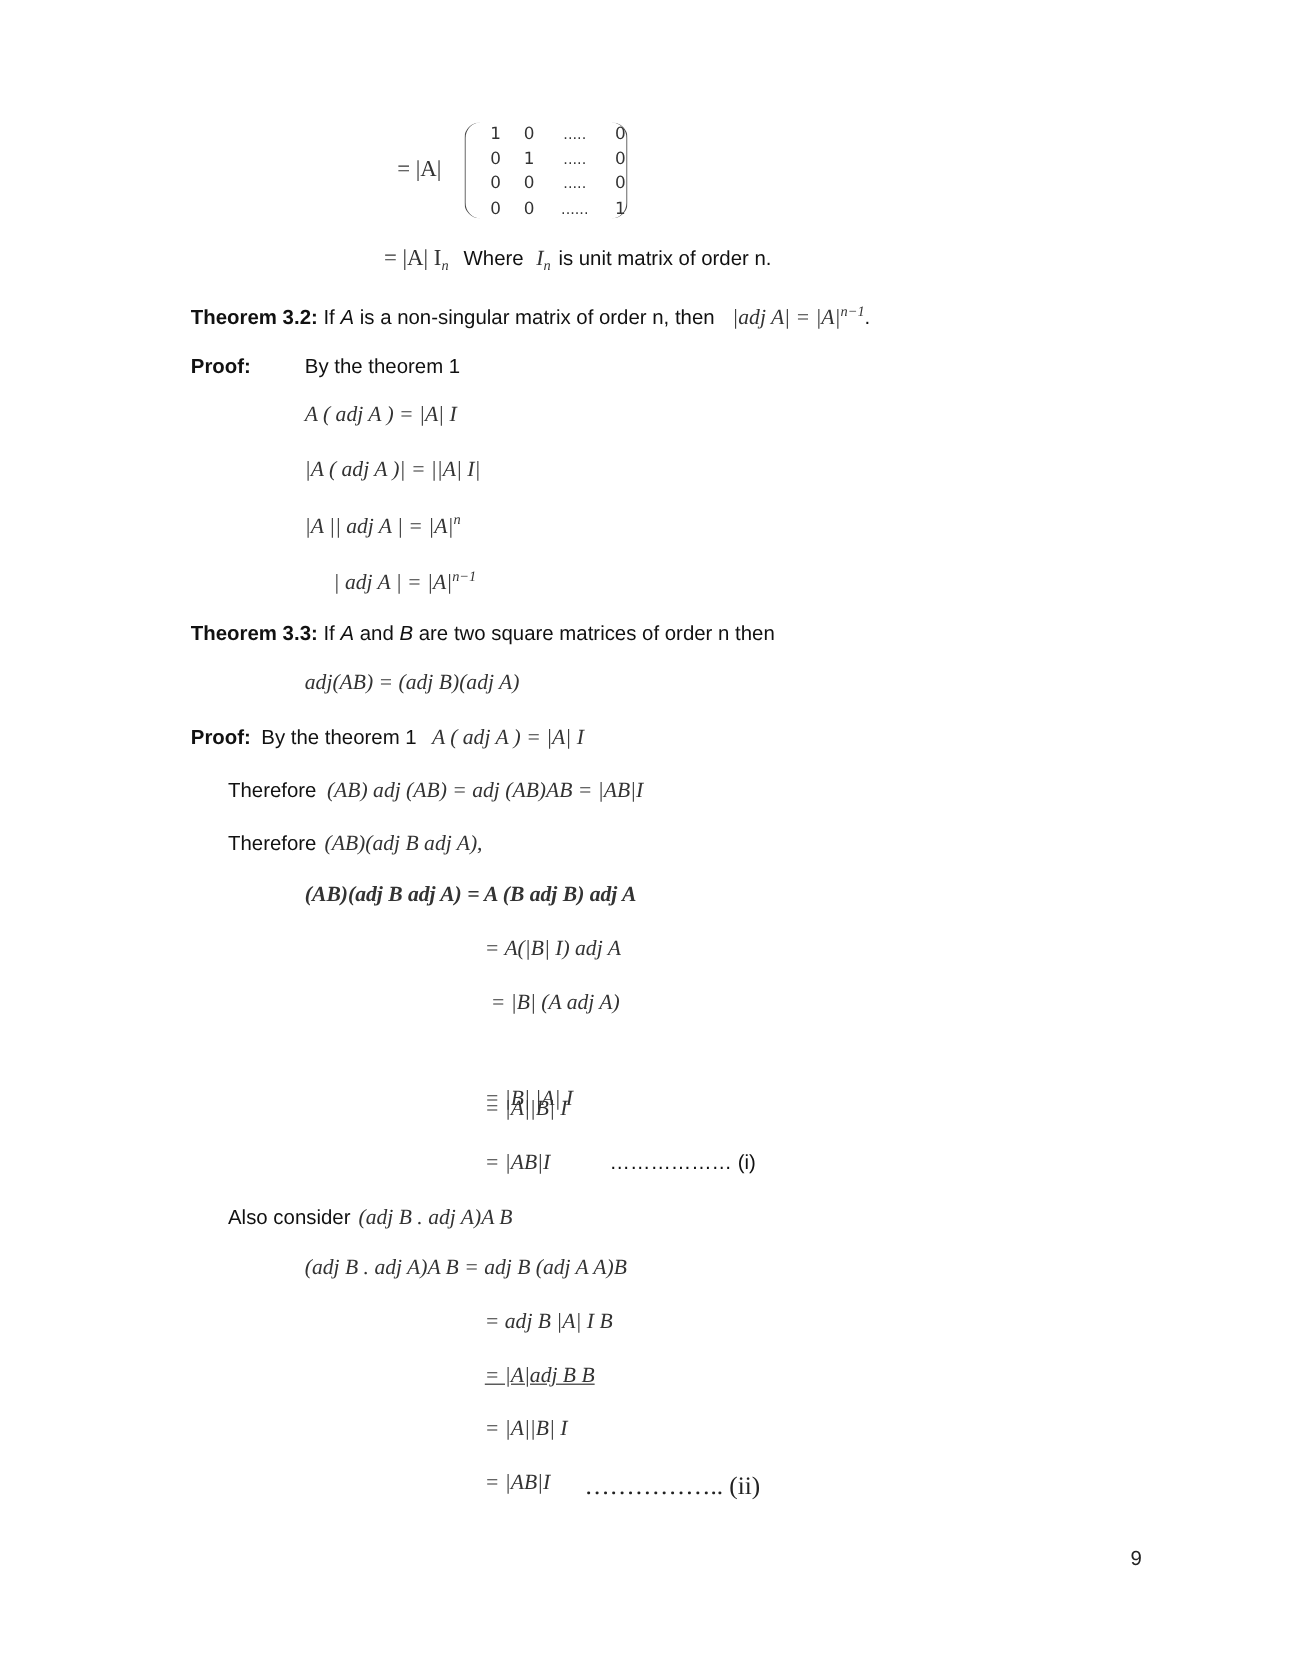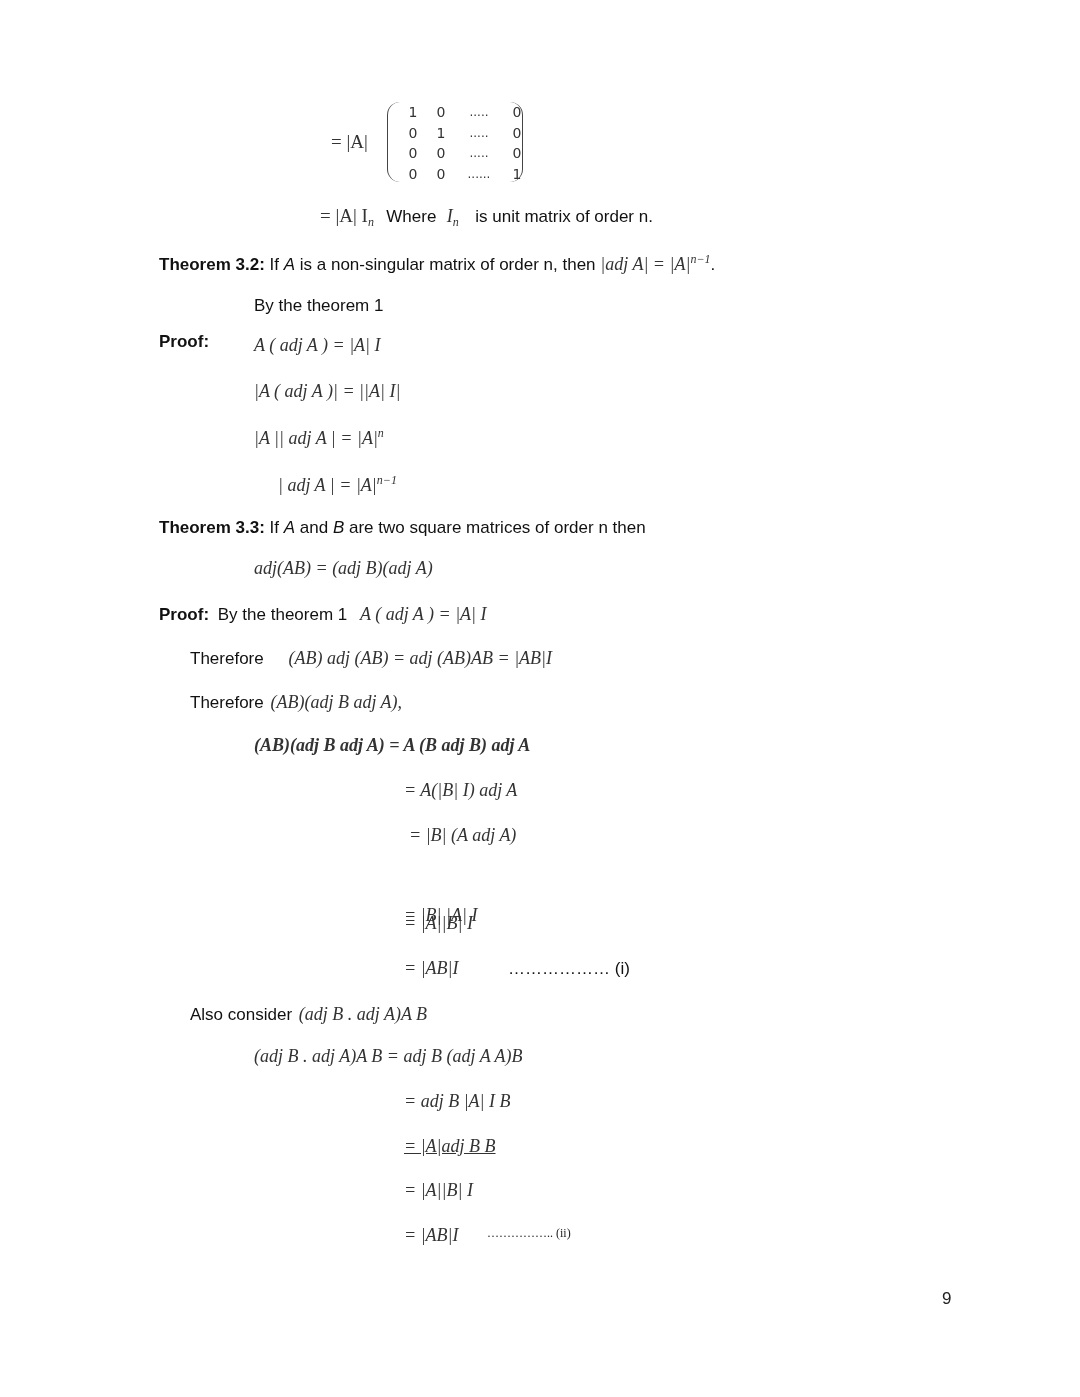--- a/index.html
+++ b/index.html
@@ -1,19 +1,19 @@
 <!DOCTYPE html>
 <html><head>
 <meta charset="utf-8">
 <style>
   html, body { margin:0; padding:0; background:#ffffff; }
   body { width:1080px; height:1397px; position:relative; overflow:hidden; color:#111; font-family:"Liberation Sans", sans-serif; }
   .abs { position:absolute; white-space:nowrap; }
   .txt { font-family:"Liberation Sans", sans-serif; font-size:17px; color:#111; }
-  .b { font-weight:bold;margin-top:36px; }
+  .b { font-weight:bold; }
   .m { font-family:"Liberation Serif", serif; font-style:italic; font-size:18px; color:#333; }
   .eq { font-family:"Liberation Serif", serif; font-style:normal; font-size:19px; color:#333; }
   .sup { font-size:12px; vertical-align:7px; font-style:italic; }
   .sub { font-size:12px; vertical-align:-4px; font-style:italic; }
   
   .matrix { position:absolute; left:387px; top:102px; width:136px; height:82px; }
   .paren { position:absolute; top:0; width:12px; height:80px; border:1.6px solid #444; }
   .paren.l { left:0; border-right:none; border-radius:40px 0 0 40px / 50% 0 0 50%; border-top:none; border-bottom:none; }
   .paren.r { right:0; border-left:none; border-radius:0 40px 40px 0 / 0 50% 50% 0; border-top:none; border-bottom:none; }
   .mgrid { position:absolute; left:12px; top:0; display:grid; grid-template-columns:28px 28px 48px 28px; grid-auto-rows:20.5px; font-family:"DejaVu Sans", sans-serif; font-size:14px; color:#333; }
@@ -45,27 +45,27 @@
     <span class="dots">......</span>
     <span>1</span>
   </div>
   <div class="paren r"></div>
 </div>
 
 <div class="abs" style="left:320px; top:205px;">
   <span class="eq">=  |A| I</span><span class="eq sub">n</span>
   <span class="txt" style="margin-left:8px;">Where</span>
   <span class="m" style="margin-left:6px;">I</span><span class="m sub">n</span>
-  <span class="txt" style="margin-left:12px;">is unit matrix of order n.</span>
+  <span class="txt" style="margin-left:2px;">is unit matrix of order n.</span>
 </div>
 
 <div class="abs txt" style="left:159px; top:252px;">
   <span class="b">Theorem 3.2:</span>
   <span>If </span><i>A</i><span> is a non-singular matrix of order n, then</span>
-  <span class="m" style="margin-left:0;text-align:right;">|adj A|  = |A|</span><span class="m sup">n−1</span><span>.</span>
+  <span class="m" style="margin-left:10px;text-align:right;">|adj A|  = |A|</span><span class="m sup">n−1</span><span>.</span>
 </div>
 
 <div class="abs txt b" style="left:159px; top:296px;">Proof:</div>
 <div class="abs txt" style="left:254px; top:296px;">By the theorem 1</div>
 
 <div class="abs m" style="left:254px; top:335px;"><span>A ( adj A )   =  |A| I</span></div>
 <div class="abs m" style="left:254px; top:381px;"><span>|A ( adj A )|  =  ||A| I|</span></div>
 <div class="abs m" style="left:254px; top:426px;"><span>|A || adj A |   =  |A|</span><span class="sup">n</span></div>
 <div class="abs m" style="left:278px; top:473px;"><span>| adj A |    =  |A|</span><span class="sup">n−1</span></div>
 
@@ -76,21 +76,21 @@
 <div class="abs m" style="left:254px; top:558px;">adj(AB) = (adj B)(adj A)</div>
 
 <div class="abs txt" style="left:159px; top:604px;">
   <span class="b">Proof:</span>
   <span style="margin-left:4px;">By the theorem 1</span>
   <span class="m" style="margin-left:8px;">A ( adj A )   =  |A| I</span>
 </div>
 
 <div class="abs txt" style="left:190px; top:648px;">
   <span>Therefore</span>
-  <span class="m" style="margin-left:20px;">(AB) adj (AB) = adj (AB)AB  =  |AB|I</span>
+  <span class="m" style="margin-left:4px;">(AB) adj (AB) = adj (AB)AB  =  |AB|I</span>
 </div>
 
 <div class="abs txt" style="left:190px; top:692px;">
   <span>Therefore</span>
   <span class="m" style="margin-left:2px;">(AB)(adj  B adj A),</span>
 </div>
 
 <div class="abs m" style="left:254px; top:735px;font-weight:bold;">(AB)(adj  B adj A) = A (B adj B) adj  A</div>
 <div class="abs m" style="left:404px; top:780px;">= A(|B| I) adj A</div>
 <div class="abs m" style="left:409px; top:825px;">=  |B| (A adj A)</div>
@@ -102,15 +102,15 @@
 <div class="abs txt" style="left:190px; top:1004px;">
   <span>Also consider</span>
   <span class="m" style="margin-left:2px;font-style:italic;">(adj B  . adj A)A B</span>
 </div>
 
 <div class="abs m" style="left:254px; top:1046px;">(adj B  . adj A)A B  = adj B (adj A A)B</div>
 <div class="abs m" style="left:404px; top:1091px;">= adj B |A| I B</div>
 <div class="abs m" style="left:404px; top:1136px;text-decoration:underline;">=  |A|adj B B</div>
 <div class="abs m" style="left:404px; top:1180px;">=  |A||B|   I</div>
 <div class="abs m" style="left:404px; top:1225px;">=  |AB|I</div>
-<div class="abs" style="left:487px; top:1226px; font-family:'Liberation Serif', serif; font-size:12px; color:#222;">…………….. (ii)</div>
+<div class="abs" style="left:487px; top:1226px; font-family:'Liberation Serif', serif; font-size:21px; color:#222;">…………….. (ii)</div>
 
 <div class="abs pagenum" style="left:942px; top:1289px;">9</div>
 
 </body></html>

